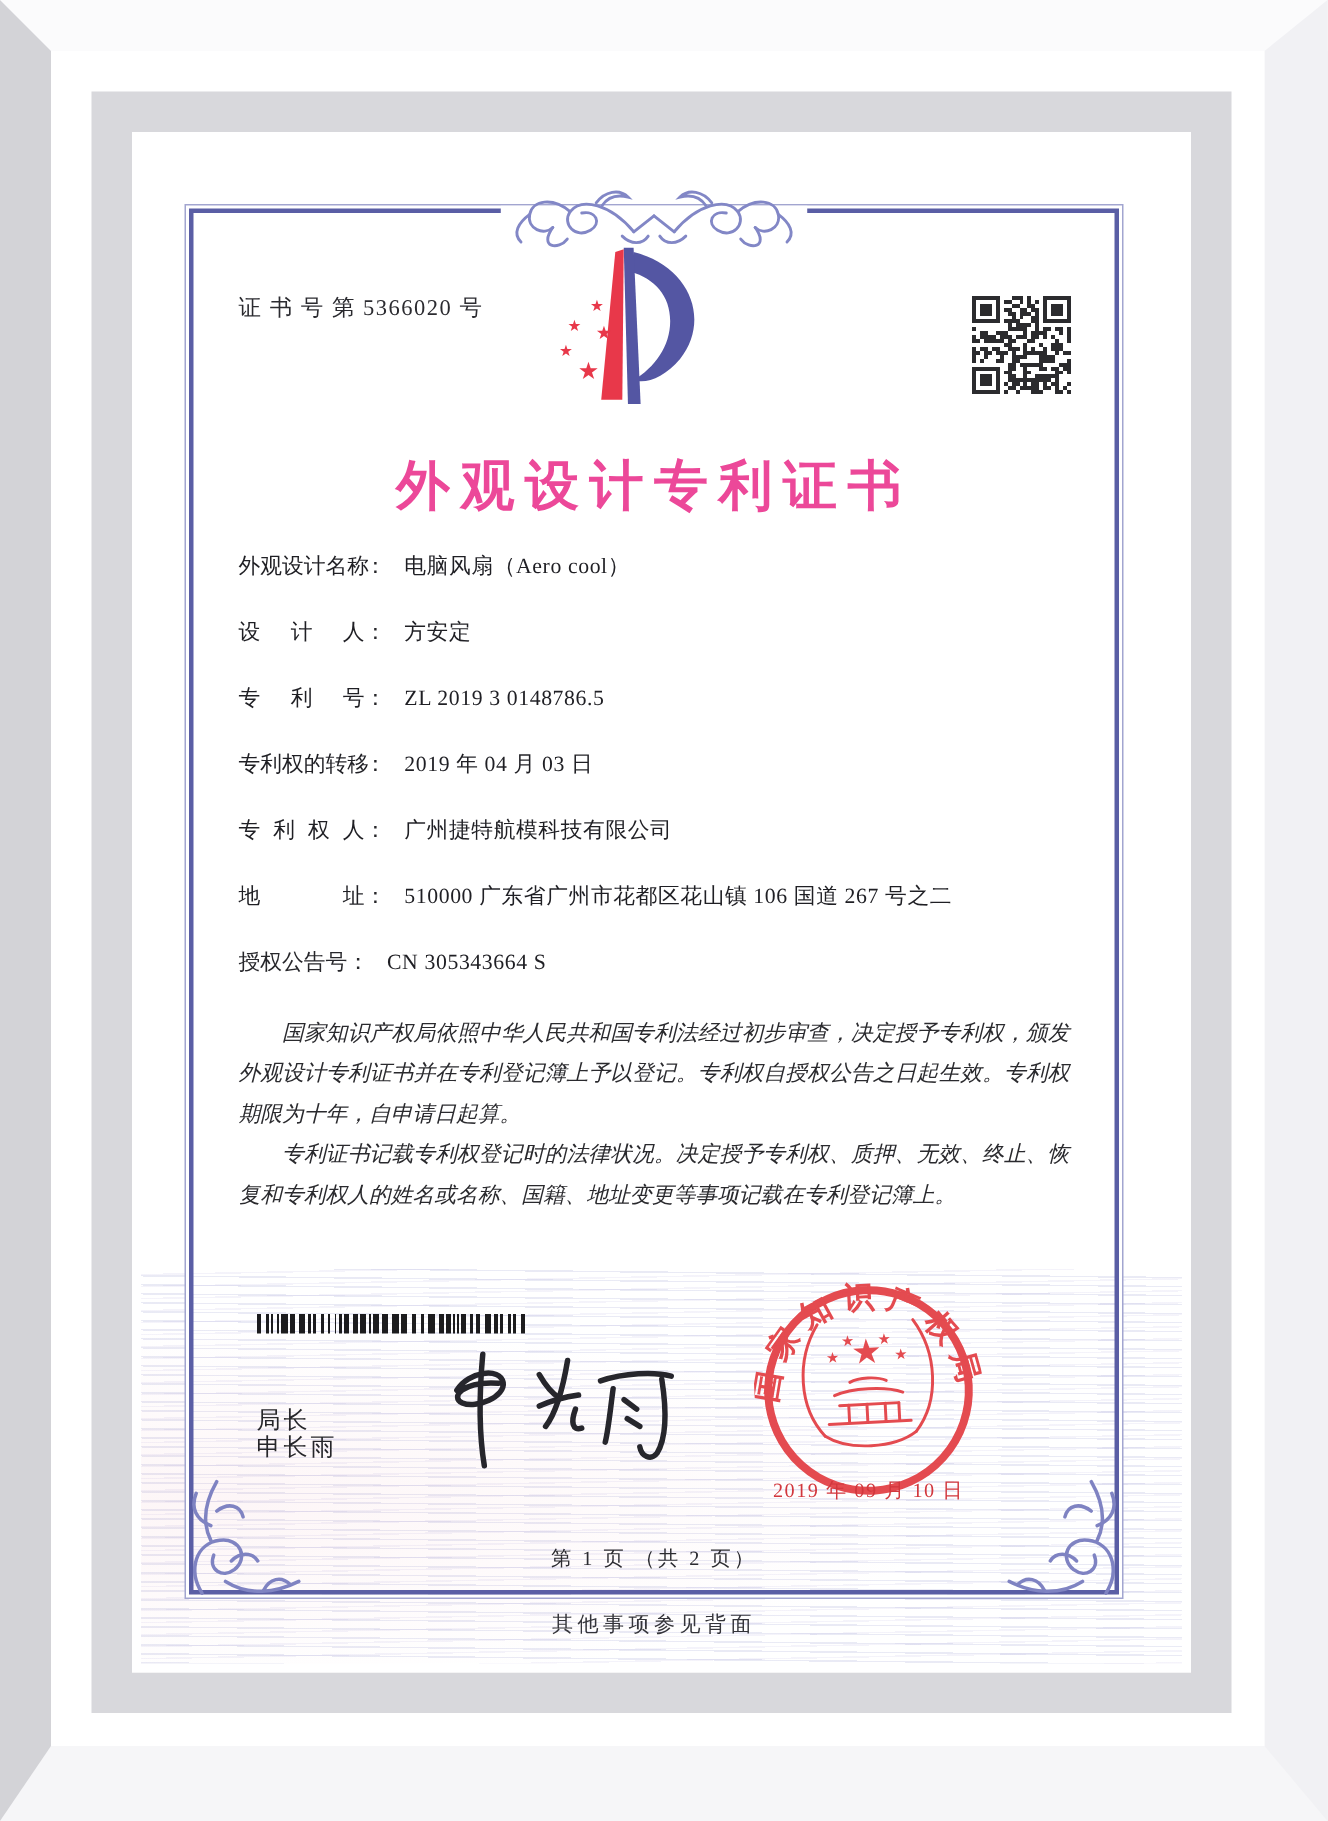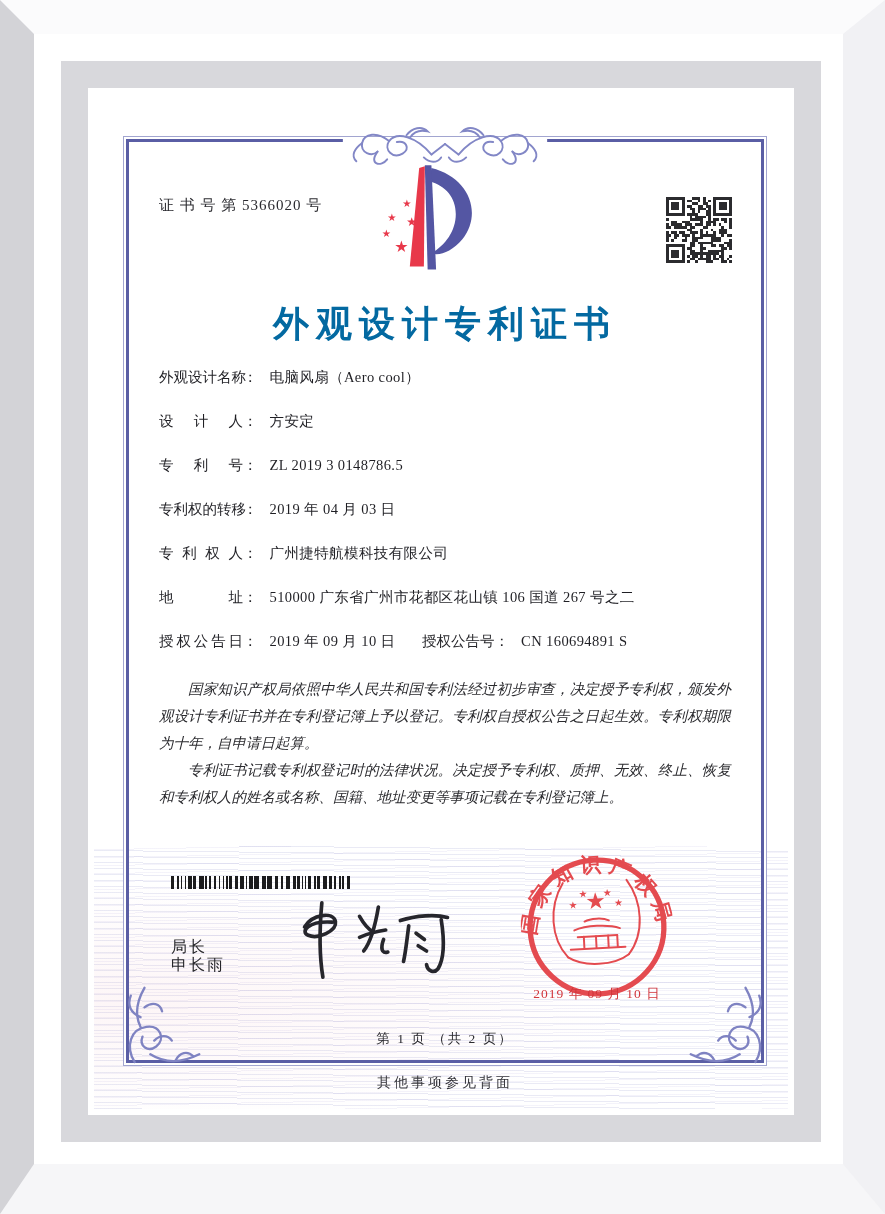--- a/index.html
+++ b/index.html
@@ -6,41 +6,41 @@
   .scene{position:relative;width:885px;height:1214px;font-family:"Liberation Serif","DejaVu Serif",serif;color:#26262a;}
   
   .frame{box-sizing:border-box;width:885px;height:1214px;
     border-style:solid;border-width:34px 42px 50px 34px;
     border-color:#fbfbfc #f1f1f4 #f6f6f8 #d3d3d7;
     background:#ffffff;box-shadow:inset 0 0 2px rgba(0,0,0,.06);}
   .mat{box-sizing:border-box;width:100%;height:100%;padding:27px 22px 22px 27px;background:#ffffff;}
   .band{box-sizing:border-box;width:100%;height:100%;border:27px solid #d8d8dc;background:#ffffff;
     box-shadow:inset 0 0 3px rgba(0,0,0,.05);}
   .paper{box-sizing:border-box;position:relative;width:100%;height:100%;background:#ffffff;
-    padding:51px 30px 0 38px;}
+    padding:51px 48px 0 38px;}
   
   .guilloche{position:absolute;left:6px;right:6px;top:758px;bottom:6px;z-index:0;
     background:
       radial-gradient(ellipse at 6% 60%, rgba(226,120,140,.07), transparent 55%),
       repeating-linear-gradient(0.6deg, rgba(128,132,196,.17) 0 1px, transparent 1px 6px),
       repeating-linear-gradient(-1.1deg, rgba(150,140,210,.10) 0 1px, transparent 1px 8px);}
   
   .cert{position:relative;z-index:1;box-sizing:border-box;height:924px;
     border:3px solid #5a5ea5;box-shadow:0 0 0 2px #ffffff,0 0 0 3px #a2a5d0;
     padding:0 30px;}
   .ornament-top{position:absolute;top:-27px;left:50%;transform:translateX(-50%);z-index:3;}
   .corner-fl{position:absolute;z-index:3;}
   .corner-fl.bl{left:-8px;bottom:-9px;}
   .corner-fl.br{right:-8px;bottom:-9px;transform:scaleX(-1);}
   .cert-header{position:relative;height:150px;}
   .cert-no{position:absolute;left:0;top:54px;font-size:15px;letter-spacing:1px;color:#2b2b30;}
   .logo{position:absolute;left:50%;top:14px;transform:translateX(-55%);}
   .qr{position:absolute;right:-6px;top:50px;}
   .cert-title{margin-top:8px;text-align:center;font-size:36px;font-weight:600;
-    letter-spacing:7px;color:#0369a1;}
+    letter-spacing:7px;color:#ec4899;}
   .fields{margin-top:19px;font-size:14.5px;}
   .f-row{height:24px;margin-bottom:20px;white-space:nowrap;}
   .f-label{display:inline-block;width:84px;text-align:justify;text-align-last:justify;color:#1f1f24;}
   .f-colon{margin-right:12px;}
   .f-value{letter-spacing:.4px;color:#1f1f24;}
   .f-row.dual{display:flex;}
   .f-row.dual .grp1{width:46%;}
   .paras{margin-top:10px;font-size:14.5px;line-height:1.86;text-align:justify;color:#2a2a2e;}
   .paras p{margin:0;text-indent:2em;font-style:italic;}
   .sign-area{position:absolute;left:30px;right:30px;top:695px;height:210px;}
@@ -382,25 +382,22 @@
               <div class="f-row">
                 <span class="f-label">专利权的转移</span><span class="f-colon">：</span><span class="f-value">2019 年 04 月 03 日</span>
               </div>
               <div class="f-row">
                 <span class="f-label">专利权人</span><span class="f-colon">：</span><span class="f-value">广州捷特航模科技有限公司</span>
               </div>
               <div class="f-row">
                 <span class="f-label">地址</span><span class="f-colon">：</span><span class="f-value">510000 广东省广州市花都区花山镇 106 国道 267 号之二</span>
               </div>
               <div class="f-row dual">
-                <div class="grp1">
-                  <span class="f-label">授权公告日</span><span class="f-colon">：</span><span class="f-value">2019 年 09 月 10 日</span>
-                </div>
                 <div class="grp2">
-                  <span>授权公告号</span><span class="f-colon">：</span><span class="f-value">CN 160694891 S</span>
+                  <span>授权公告号</span><span class="f-colon">：</span><span class="f-value">CN 305343664 S</span>
                 </div>
               </div>
             </div>
 
             <div class="paras">
               <p>国家知识产权局依照中华人民共和国专利法经过初步审查，决定授予专利权，颁发外观设计专利证书并在专利登记簿上予以登记。专利权自授权公告之日起生效。专利权期限为十年，自申请日起算。</p>
               <p>专利证书记载专利权登记时的法律状况。决定授予专利权、质押、无效、终止、恢复和专利权人的姓名或名称、国籍、地址变更等事项记载在专利登记簿上。</p>
             </div>
 
             <div class="sign-area">

